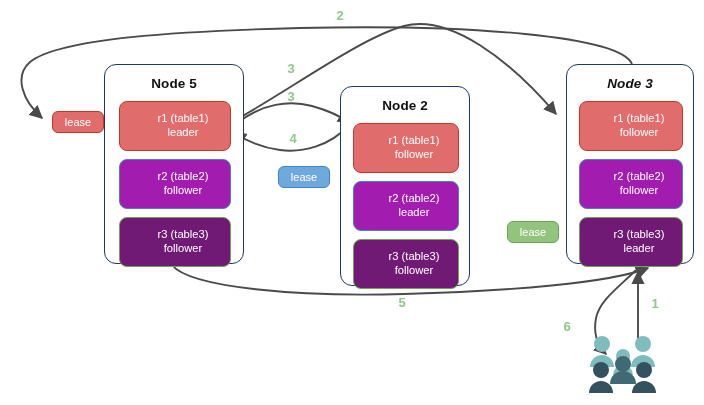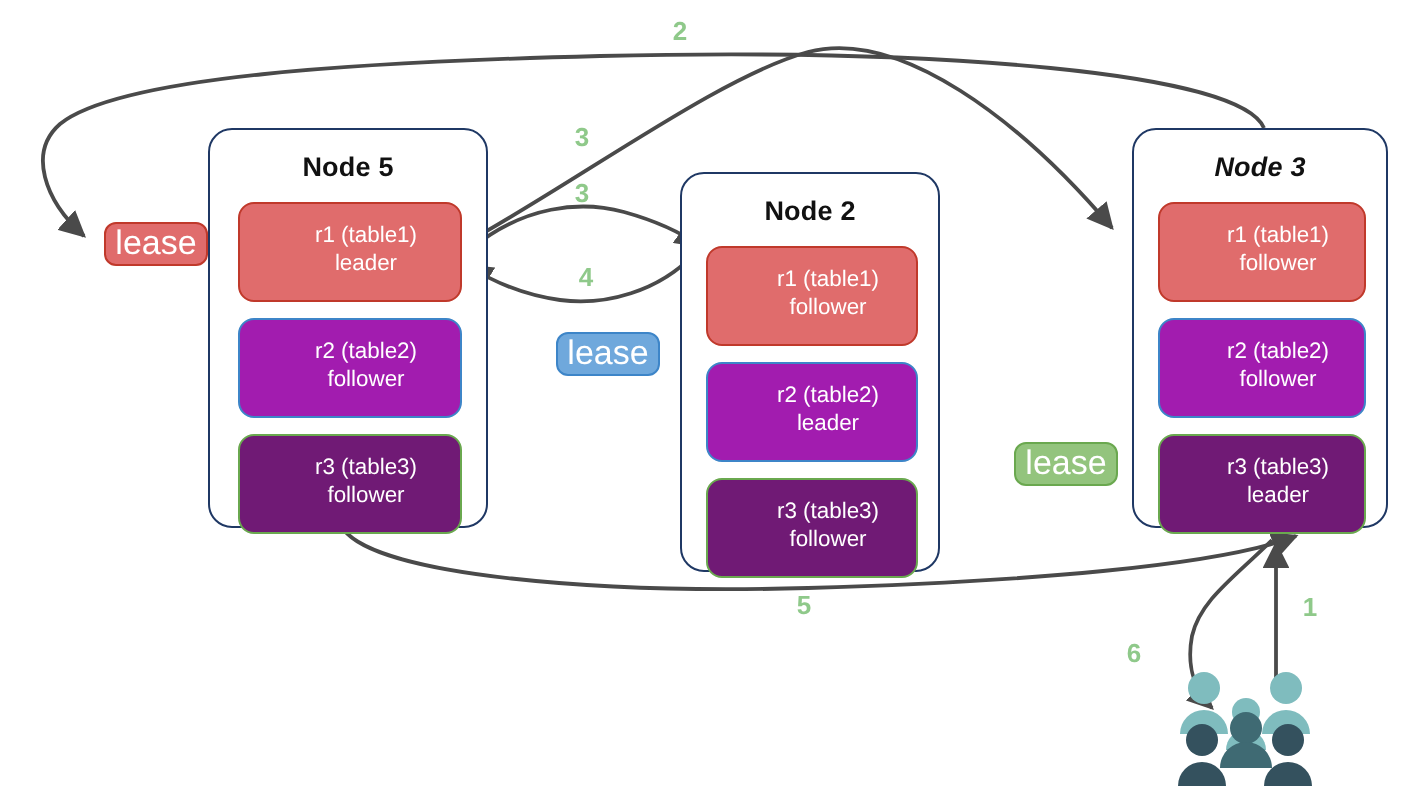--- a/index.html
+++ b/index.html
@@ -62,21 +62,21 @@
   .r-green { background: #701a75; border: 1.6px solid #6AA84F; }
 
   .lease {
     position: absolute;
     box-sizing: border-box;
     border-radius: 6px;
     display: flex;
     align-items: center;
     justify-content: center;
     color: #ffffff;
-    font-size: 17px;
+    font-size: 11px;
   }
   .lease-red   { background: #E06C6C; border: 1.6px solid #C0392B; }
   .lease-blue  { background: #6FA8DC; border: 1.6px solid #3D85C8; }
   .lease-green { background: #93C47D; border: 1.6px solid #6AA84F; }
 
   .step {
     position: absolute;
     color: #8FC98A;
     font-size: 13px;
     font-weight: bold;

